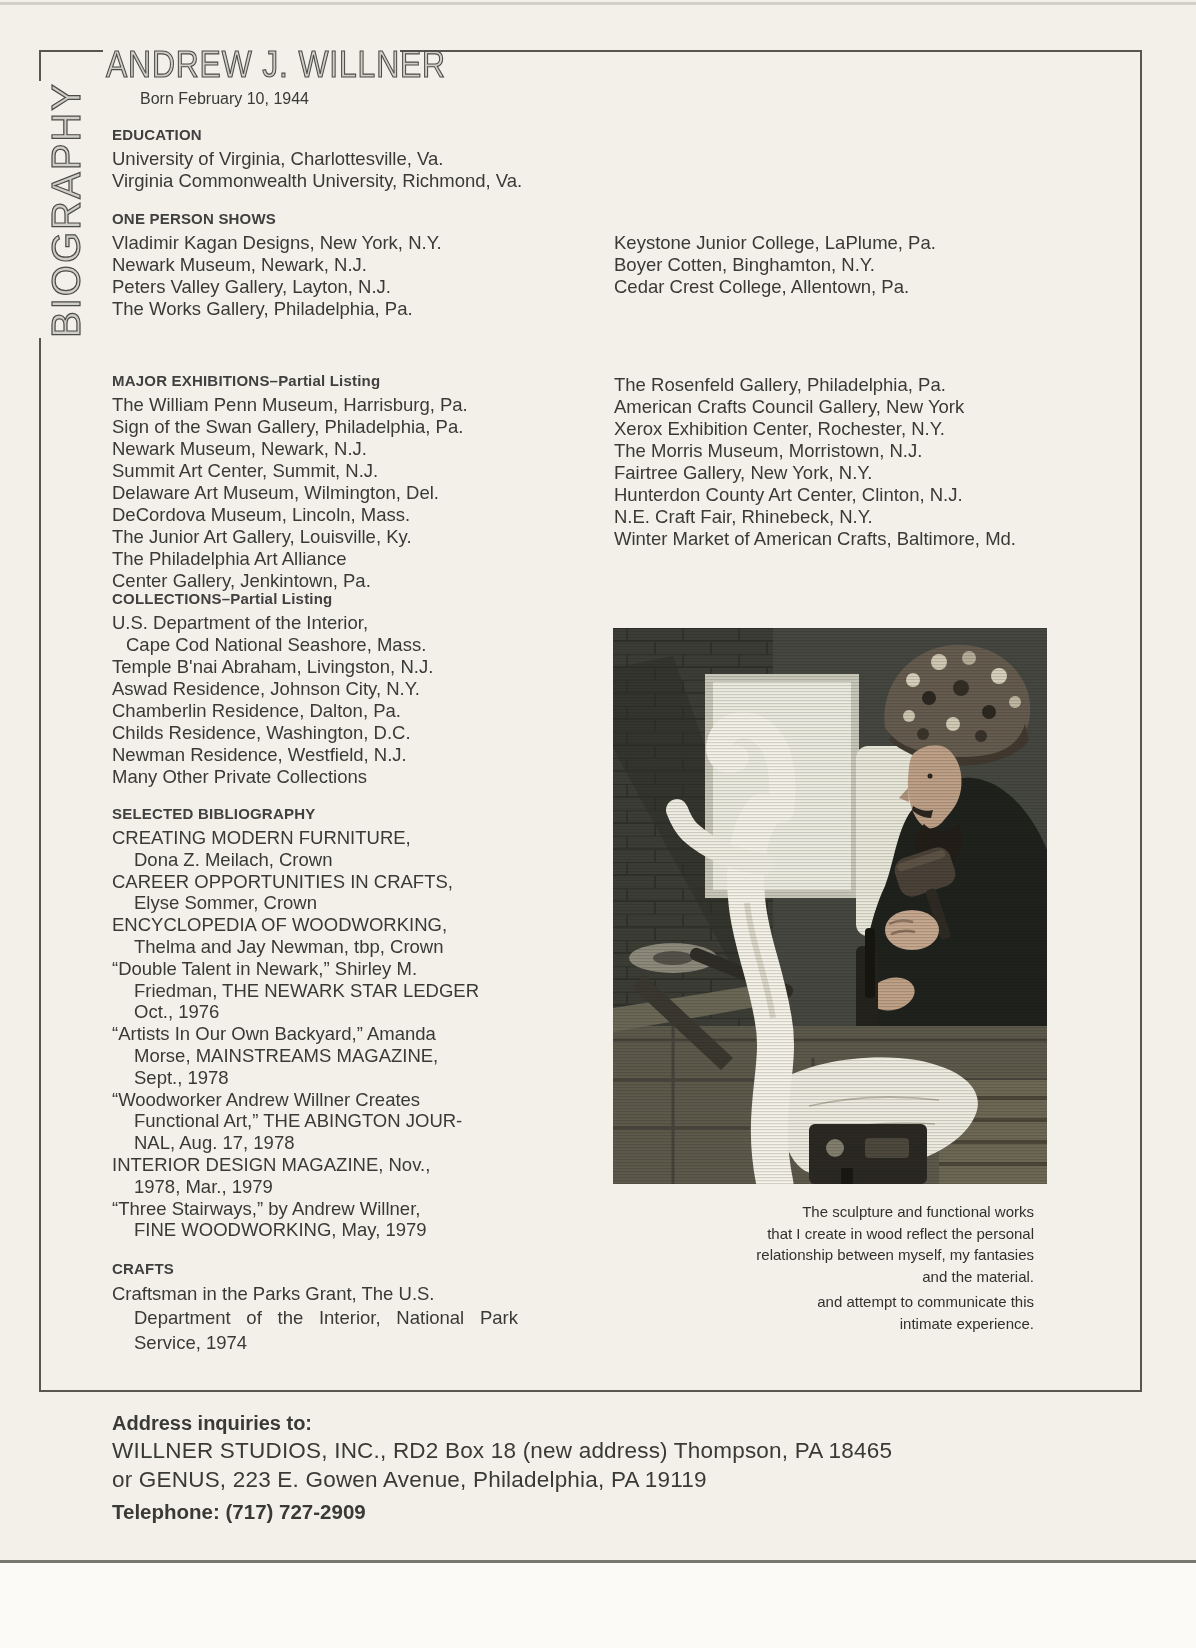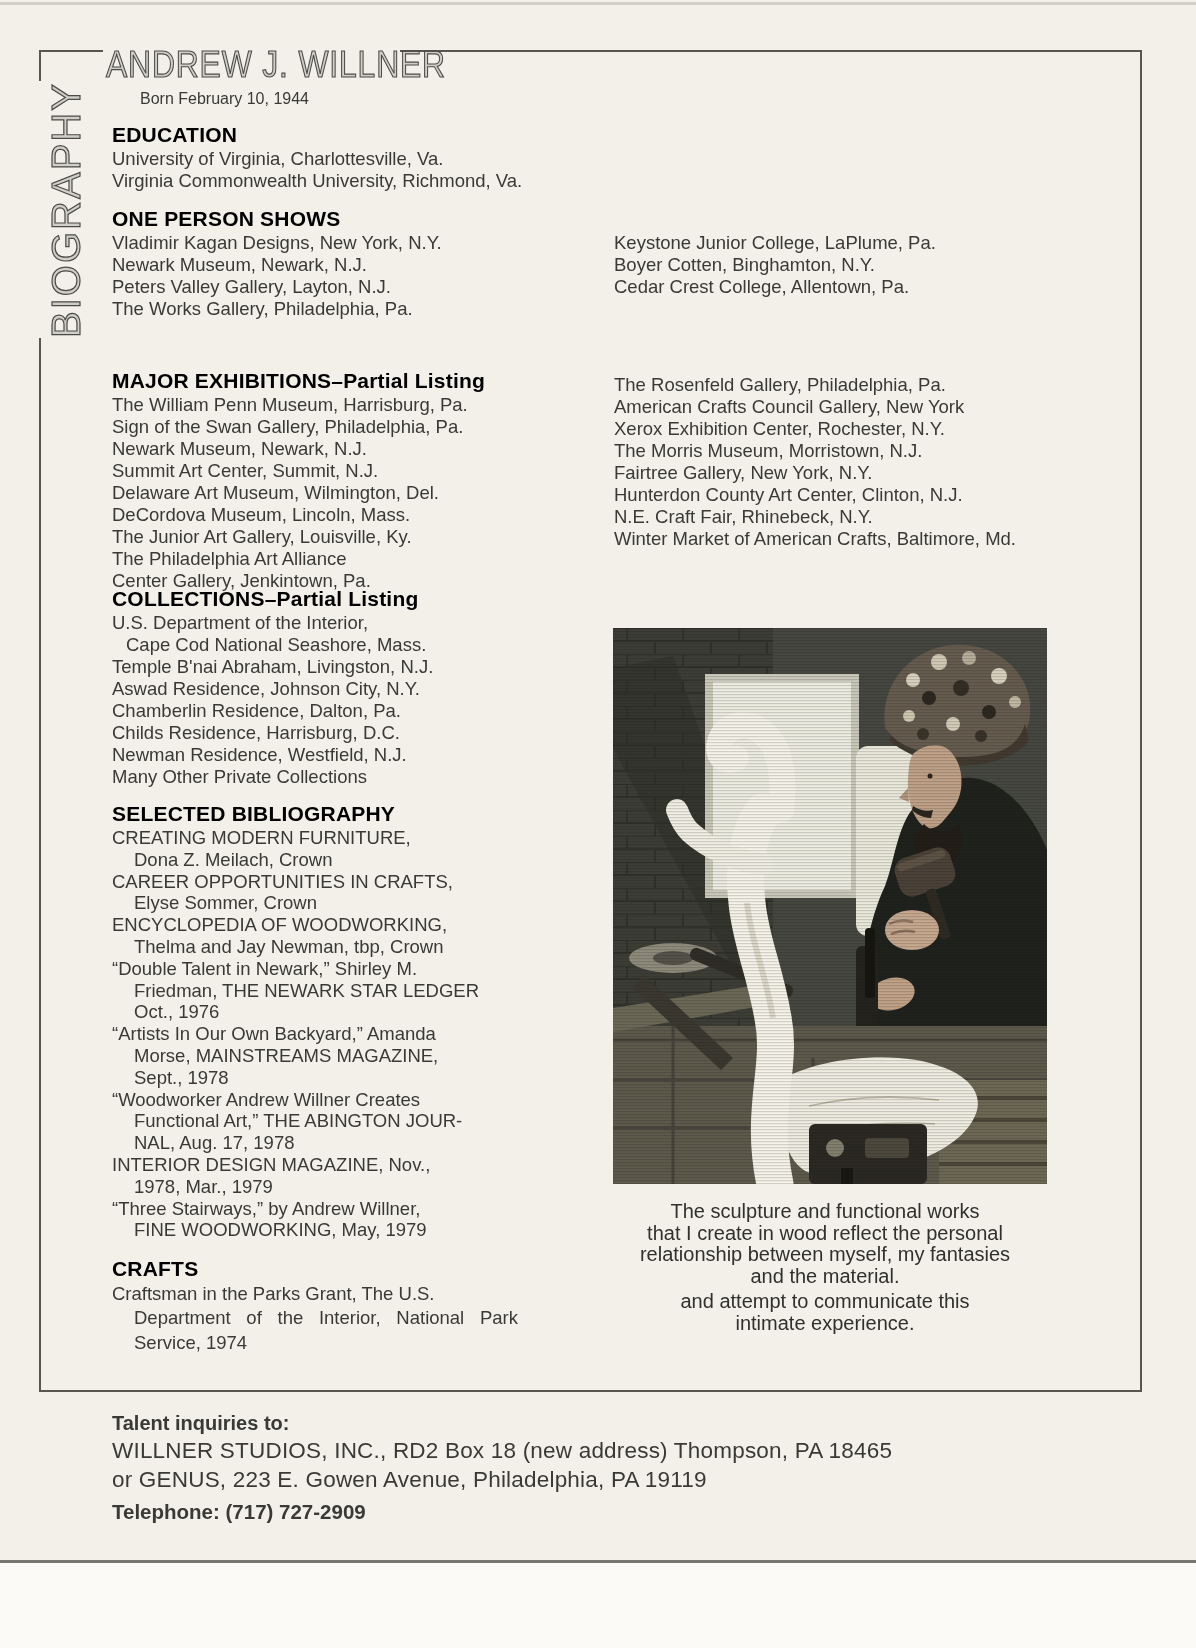--- a/index.html
+++ b/index.html
@@ -27,32 +27,32 @@
     transform:scaleX(.86);transform-origin:0 50%;
   }
   .bio-vert{
     position:absolute;left:-62px;top:174px;width:256px;height:72px;
     transform:rotate(-90deg);
     font-size:40px;letter-spacing:2px;text-align:center;line-height:72px;
     white-space:nowrap;
   }
   .born{position:absolute;left:112px;top:90px;font-size:16px;margin-left:28px;}
   .sec{position:absolute;left:112px;}
-  .hdr{font-weight:bold;font-size:21px;line-height:27px;letter-spacing:.2px;color:#000000;white-space:nowrap;}
+  .hdr{font-weight:bold;font-size:15px;line-height:27px;letter-spacing:.2px;color:#404040;white-space:nowrap;}
   .ln{font-size:18.5px;line-height:22px;white-space:nowrap;}
   .biblio .ln{line-height:21.8px;}
   .awards .ln{line-height:24.3px;}
   .ind{padding-left:22px;}
   .ind2{padding-left:14px;}
   .just{width:384px;white-space:normal;text-align:justify;text-align-last:justify;}
   .col-right{position:absolute;left:614px;}
   
   .photo{position:absolute;left:613px;top:628px;width:434px;height:556px;}
   
-  .cap{position:absolute;left:596px;width:458px;text-align:center;font-size:20px;line-height:21.5px;color:#31312c;}
+  .cap{position:absolute;left:576px;width:458px;text-align:right;font-size:15px;line-height:21.5px;color:#31312c;}
   .cap-p1{top:1201px;}
   .cap-p2{top:1291px;}
   
   .foot-label{position:absolute;left:112px;top:1412px;font-size:20px;font-weight:bold;white-space:nowrap;}
   .foot-l1{position:absolute;left:112px;top:1438px;font-size:22.5px;letter-spacing:.2px;white-space:nowrap;}
   .foot-l2{position:absolute;left:112px;top:1467px;font-size:22.5px;letter-spacing:.2px;white-space:nowrap;}
   .foot-tel{position:absolute;left:112px;top:1500px;font-size:20.5px;font-weight:bold;white-space:nowrap;}
 </style>
 </head>
 <body>
@@ -116,21 +116,21 @@
     <div class="ln">Winter Market of American Crafts, Baltimore, Md.</div>
   </div>
 
   <div class="sec" style="top:585px;">
     <div class="hdr"><span>COLLECTIONS</span><span>–Partial Listing</span></div>
     <div class="ln">U.S. Department of the Interior,</div>
     <div class="ln ind2">Cape Cod National Seashore, Mass.</div>
     <div class="ln">Temple B'nai Abraham, Livingston, N.J.</div>
     <div class="ln">Aswad Residence, Johnson City, N.Y.</div>
     <div class="ln">Chamberlin Residence, Dalton, Pa.</div>
-    <div class="ln">Childs Residence, Harrisburg, D.C.</div>
+    <div class="ln">Childs Residence, Washington, D.C.</div>
     <div class="ln">Newman Residence, Westfield, N.J.</div>
     <div class="ln">Many Other Private Collections</div>
   </div>
 
   <div class="sec biblio" style="top:800px;">
     <div class="hdr">SELECTED BIBLIOGRAPHY</div>
     <div class="ln">CREATING MODERN FURNITURE,</div>
     <div class="ln ind">Dona Z. Meilach, Crown</div>
     <div class="ln">CAREER OPPORTUNITIES IN CRAFTS,</div>
     <div class="ln ind">Elyse Sommer, Crown</div>
@@ -243,18 +243,18 @@
     <div>The sculpture and functional works</div>
     <div>that I create in wood reflect the personal</div>
     <div>relationship between myself, my fantasies</div>
     <div>and the material.</div>
   </div>
   <div class="cap cap-p2">
     <div>and attempt to communicate this</div>
     <div>intimate experience.</div>
   </div>
 
-  <div class="foot-label">Talent inquiries to:</div>
+  <div class="foot-label">Address inquiries to:</div>
   <div class="foot-l1">WILLNER STUDIOS, INC., RD2 Box 18 (new address) Thompson, PA 18465</div>
   <div class="foot-l2">or GENUS, 223 E. Gowen Avenue, Philadelphia, PA 19119</div>
   <div class="foot-tel">Telephone: (717) 727-2909</div>
 
 </div>
 
 </body></html>

